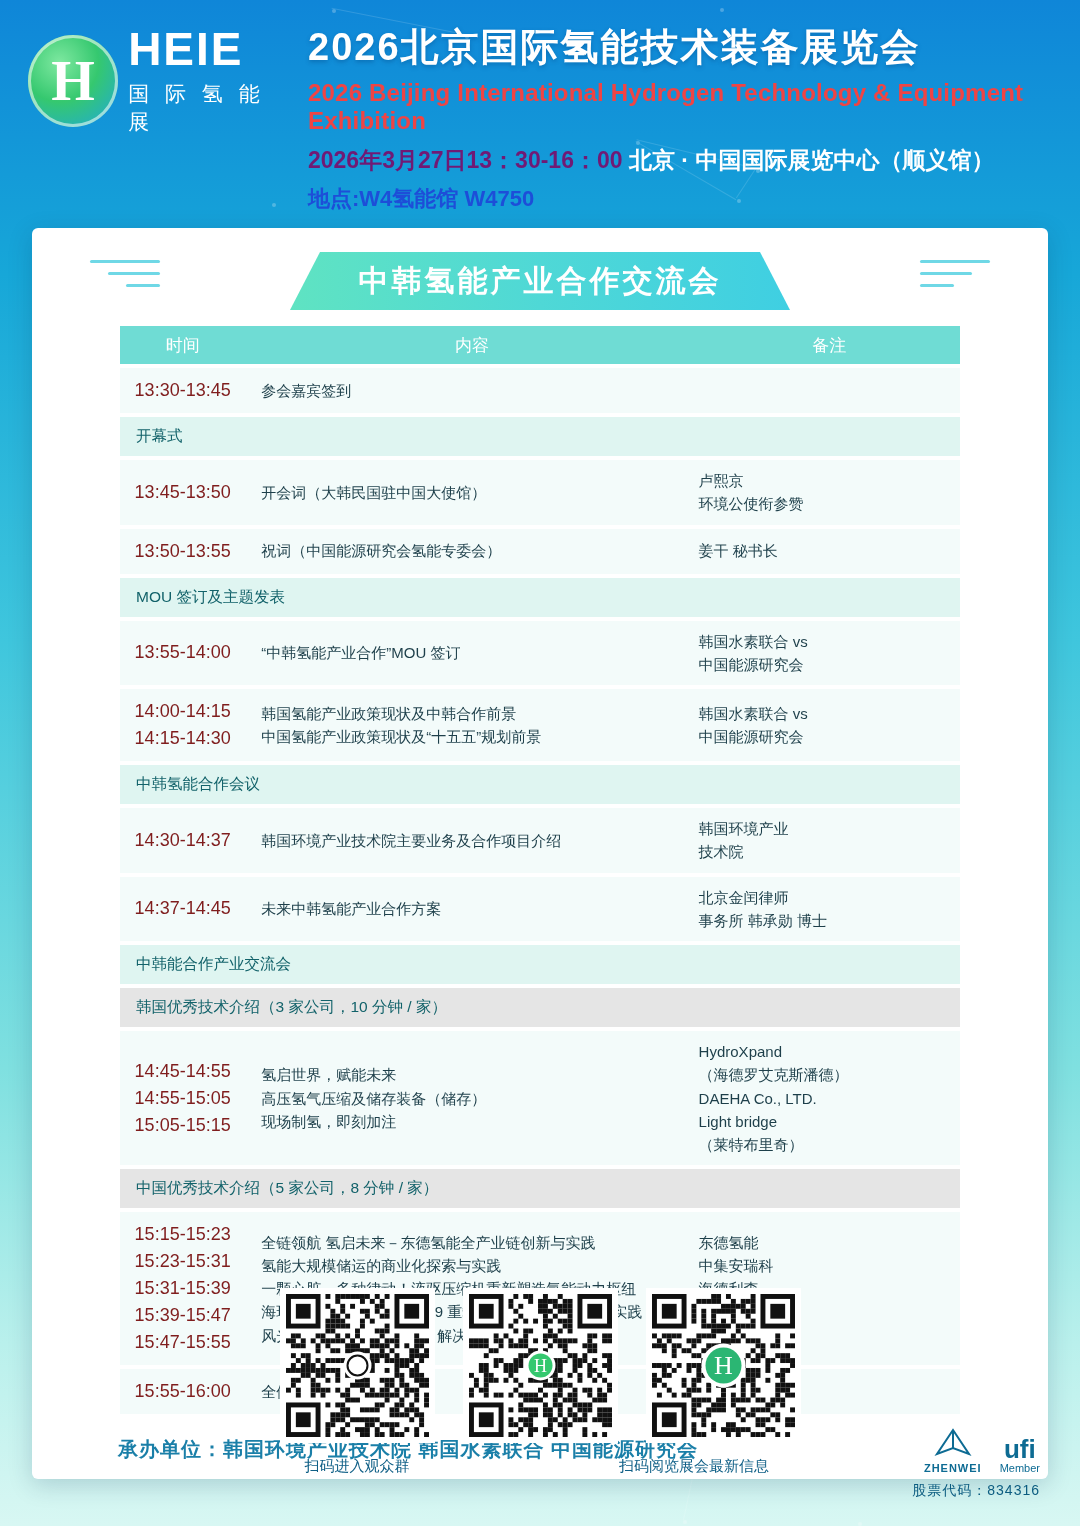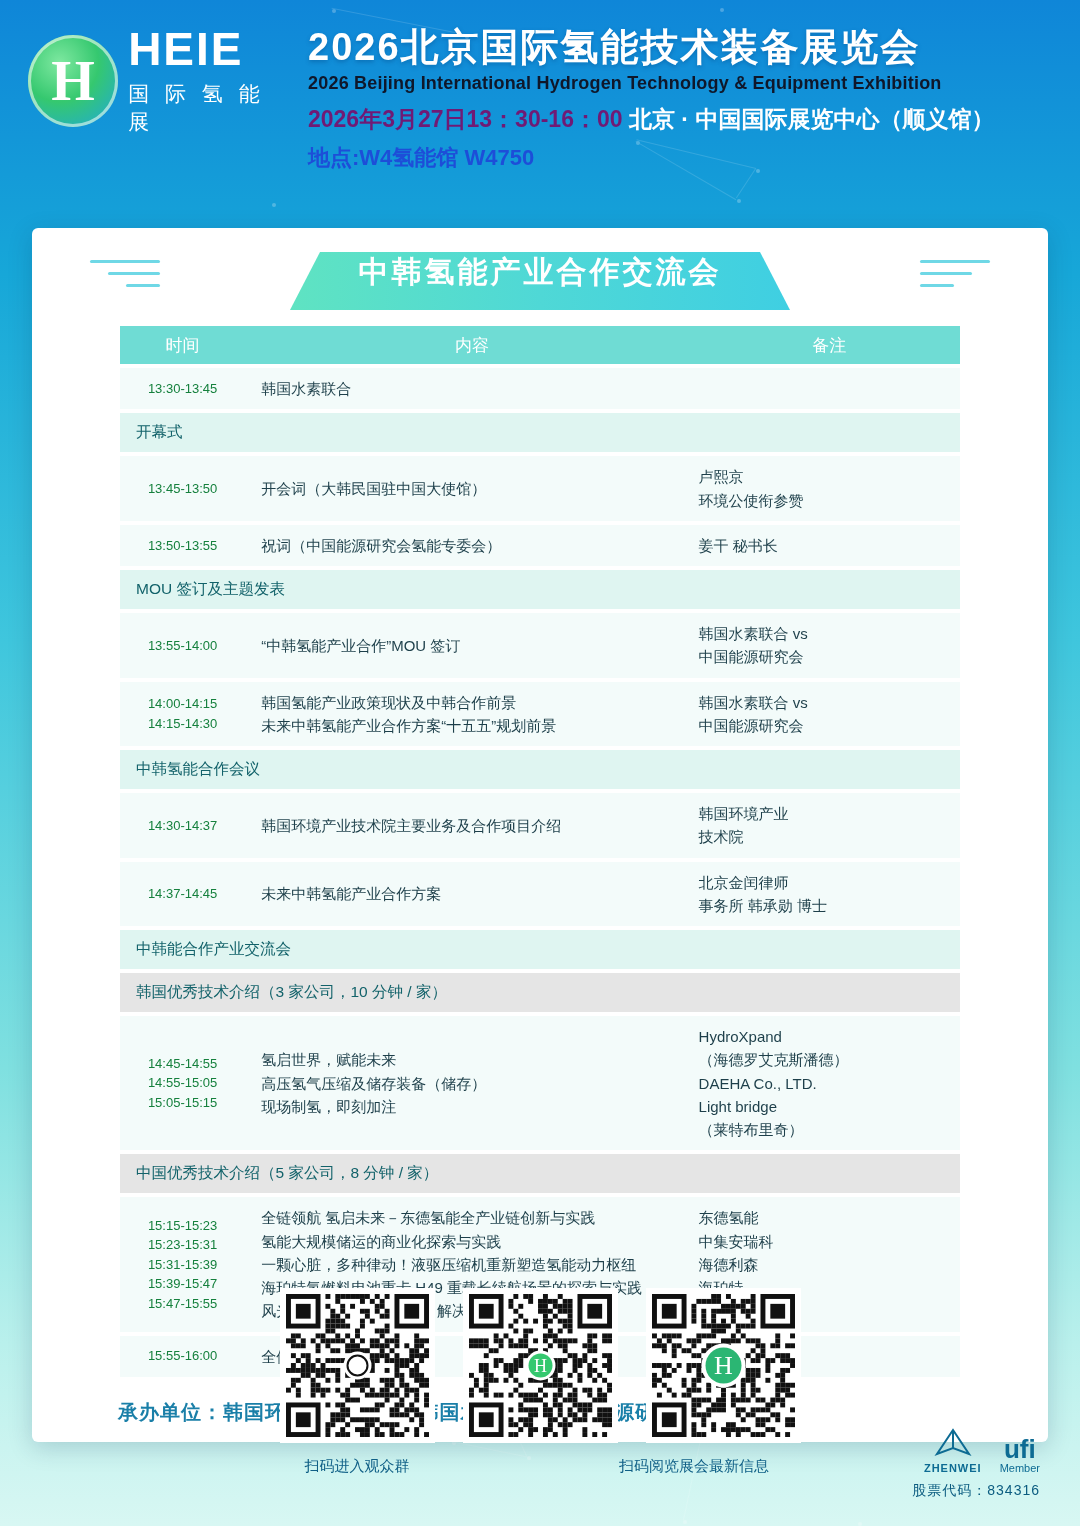--- a/index.html
+++ b/index.html
@@ -23,50 +23,50 @@
     position:relative;box-shadow:0 0 0 3px rgba(255,255,255,.55) inset;}
   .logo-mark .h{position:absolute;inset:0;display:flex;align-items:center;justify-content:center;
     color:#fff;font-size:56px;font-weight:bold;font-family:"Liberation Serif",serif;}
   .logo-text{color:#fff;}
   .logo-text .en{font-size:46px;font-weight:bold;letter-spacing:2px;line-height:1;}
   .logo-text .cn{font-size:21px;letter-spacing:5px;margin-top:8px;}
 
   .head-titles{flex:1;padding-left:10px;}
   .t-cn{font-size:38px;font-weight:bold;color:#ffffff;letter-spacing:2px;
         text-shadow:0 2px 4px rgba(0,60,120,.35);line-height:1.15;}
-  .t-en{font-size:18px;font-weight:bold;color:#0f172a;letter-spacing:.2px;margin-top:3px;}
+  .t-en{font-size:24px;font-weight:bold;color:#ef4444;letter-spacing:.2px;margin-top:9px;}
   .t-date{margin-top:10px;font-size:23px;font-weight:bold;color:#ffffff;}
   .t-date .hl{color:#701a75;}
   .t-place{margin-top:8px;font-size:22px;font-weight:bold;color:#1d4ed8;padding-left:0;}
 
   
   .card{position:absolute;left:32px;top:228px;width:1016px;background:#ffffff;
         border-radius:6px;box-shadow:0 6px 24px rgba(0,40,80,.18);padding:18px 0 16px;box-sizing:border-box;}
 
   .banner-wrap{position:relative;height:70px;display:flex;align-items:center;justify-content:center;}
-  .banner{width:500px;height:58px;display:flex;justify-content:center;
+  .banner{width:500px;height:58px;display:flex;align-items:center;justify-content:center;
           background:linear-gradient(90deg,#5fe3c2 0%,#4fd8d6 50%,#3fcfe2 100%);
           clip-path:polygon(6% 0,94% 0,100% 100%,0 100%);}
   .banner span{color:#ffffff;font-size:30px;font-weight:bold;letter-spacing:3px;}
   .ticks{position:absolute;top:14px;display:flex;flex-direction:column;gap:9px;}
   .ticks.left{left:58px;align-items:flex-end;}
   .ticks.right{right:58px;align-items:flex-start;}
   .ticks i{display:block;height:3px;background:#6fd8e6;border-radius:2px;}
   .ticks i:nth-child(1){width:70px;}
   .ticks i:nth-child(2){width:52px;}
   .ticks i:nth-child(3){width:34px;}
 
   table{border-collapse:separate;border-spacing:0 4px;width:840px;margin:6px auto 0;
         font-size:15.5px;color:#1d3f4a;}
   thead th{background:#6fdcd4;color:#ffffff;font-size:17px;font-weight:normal;height:36px;}
   thead th:first-child{width:124px;}
   thead th:nth-child(2){width:455px;}
   thead th:nth-child(3){width:261px;}
   td{background:#f3fbfa;vertical-align:middle;padding:9px 0;}
-  td.time{width:124px;text-align:center;color:#15803d;line-height:1.5;white-space:pre-line;font-size:13px;}
+  td.time{width:124px;text-align:center;color:#7f1d1d;line-height:1.5;white-space:pre-line;font-size:18px;}
   td.content{padding-left:16px;line-height:1.55;white-space:pre-line;font-size:15px;}
   td.note{width:261px;text-align:left;line-height:1.55;white-space:pre-line;font-size:15px;}
   tr.section td{background:#dff5f1;color:#12626a;font-size:15.5px;padding:9px 0 9px 16px;}
   tr.section.light td{background:#e5e5e5;}
 
   .organizers{margin:18px 0 0 86px;font-size:20px;font-weight:bold;color:#1a7fa8;letter-spacing:1px;}
 
   
   .footer{position:absolute;left:0;right:0;bottom:0;height:250px;}
   .qr-row{position:absolute;left:0;right:0;top:12px;display:flex;justify-content:center;gap:28px;}
@@ -177,21 +177,21 @@
     <thead>
       <tr>
         <th>时间</th>
         <th>内容</th>
         <th>备注</th>
       </tr>
     </thead>
     <tbody id="agenda-body">
         <tr>
           <td class="time">13:30-13:45</td>
-          <td class="content">韩国水素联合</td>
+          <td class="content">参会嘉宾签到</td>
           <td class="note"></td>
         </tr>
         <tr class="section">
           <td colspan="3">开幕式</td>
         </tr>
         <tr>
           <td class="time">13:45-13:50</td>
           <td class="content">开会词（大韩民国驻中国大使馆）</td>
           <td class="note">卢熙京
 环境公使衔参赞</td>
@@ -207,21 +207,21 @@
         <tr>
           <td class="time">13:55-14:00</td>
           <td class="content">“中韩氢能产业合作”MOU 签订</td>
           <td class="note">韩国水素联合 vs
 中国能源研究会</td>
         </tr>
         <tr>
           <td class="time">14:00-14:15
 14:15-14:30</td>
           <td class="content">韩国氢能产业政策现状及中韩合作前景
-未来中韩氢能产业合作方案“十五五”规划前景</td>
+中国氢能产业政策现状及“十五五”规划前景</td>
           <td class="note">韩国水素联合 vs
 中国能源研究会</td>
         </tr>
         <tr class="section">
           <td colspan="3">中韩氢能合作会议</td>
         </tr>
         <tr>
           <td class="time">14:30-14:37</td>
           <td class="content">韩国环境产业技术院主要业务及合作项目介绍</td>
           <td class="note">韩国环境产业

